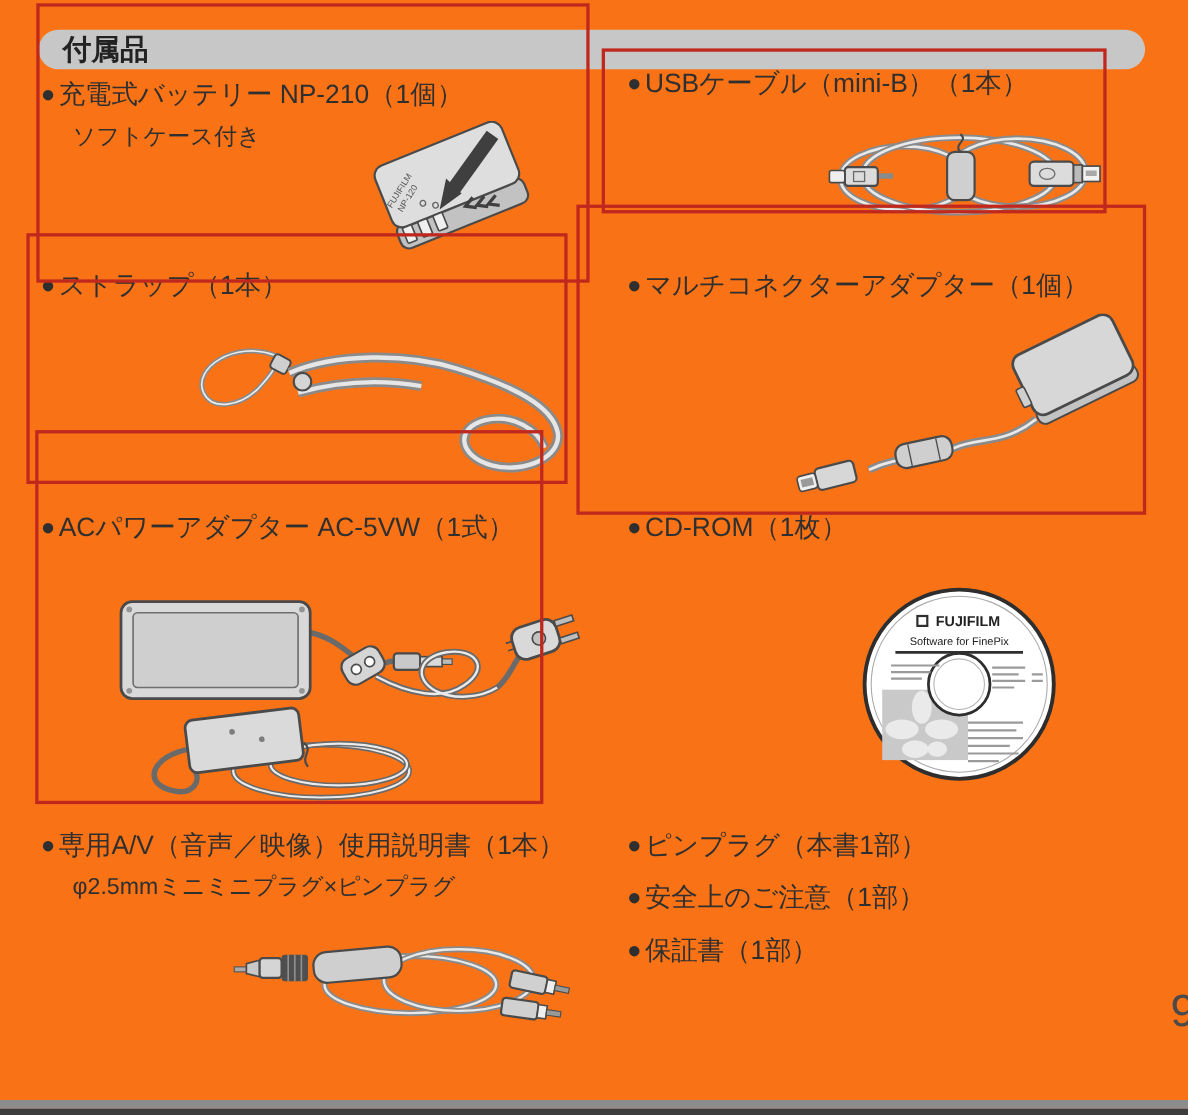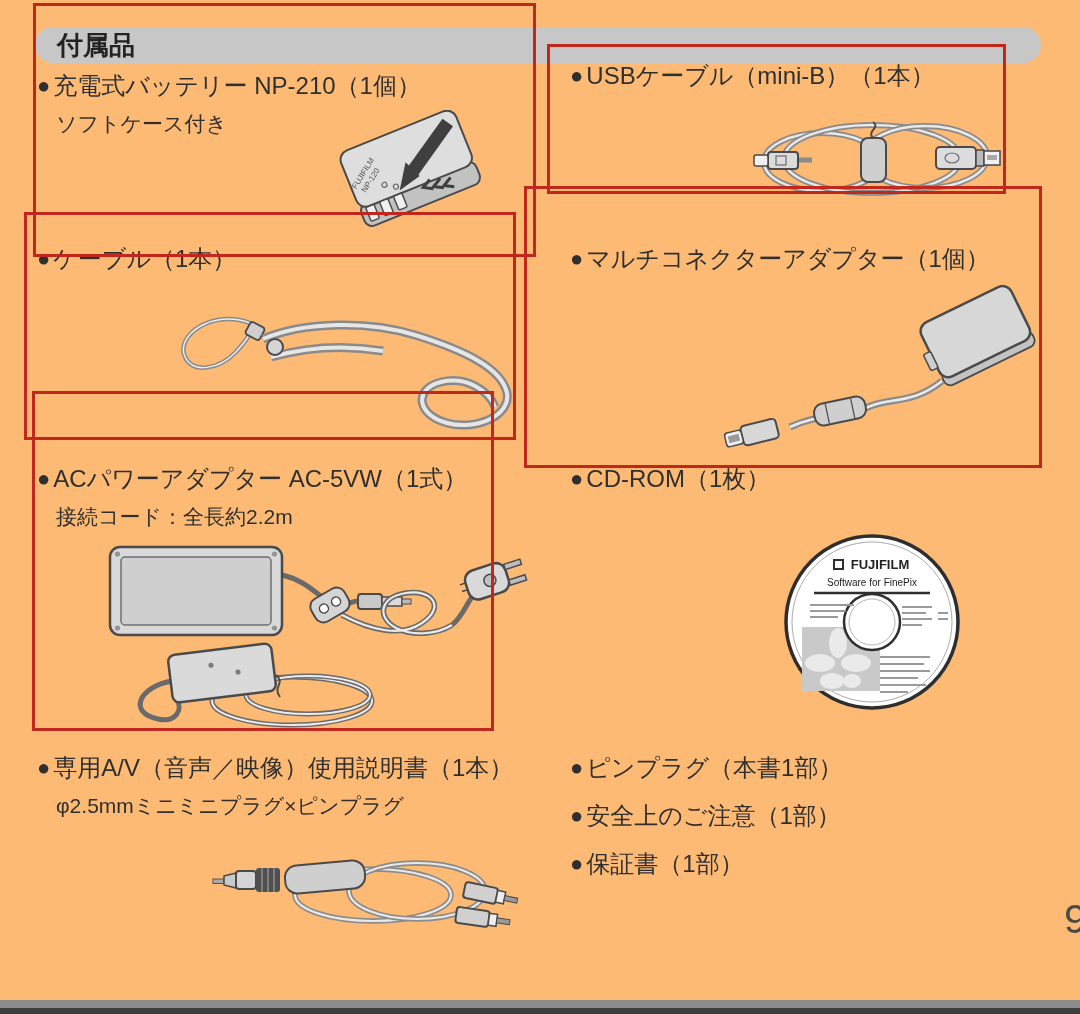--- a/index.html
+++ b/index.html
@@ -1,29 +1,29 @@
 <!DOCTYPE html>
 <html><head>
 <meta charset="utf-8">
 <style>
   html,body{margin:0;padding:0;}
   #page{
-    position:relative;width:1080px;height:1014px;background:#fdba74;overflow:hidden;
+    position:relative;width:1080px;height:1014px;background:#f97316;overflow:hidden;
     font-family:"Liberation Sans","DejaVu Sans",sans-serif;color:#2f2f2f;
   }
   .header-bar{
     position:absolute;left:35px;top:27px;width:1006px;height:36px;
     background:#c7c7c7;border-radius:18px;
     display:flex;align-items:center;padding-left:22px;box-sizing:border-box;
     font-size:26px;font-weight:600;color:#222;
   }
   .item{position:absolute;white-space:nowrap;}
   .item .title{display:flex;align-items:center;font-size:24px;color:#2f2f2f;}
   .item .bullet{margin-right:3px;font-size:22px;line-height:1;}
-  .item .subtitle{font-size:21px;color:#2f2f2f;margin-left:19px;margin-top:8px;}
+  .item .subtitle{font-size:21px;color:#2f2f2f;margin-left:29px;margin-top:8px;}
   .item .subtitle:empty{display:none;}
   .illus{position:absolute;}
   .red-box{position:absolute;border:3px solid #c0281e;box-sizing:border-box;z-index:6;pointer-events:none;}
   .page-number{position:absolute;left:1064px;top:896px;font-size:41px;color:#4a4a4a;z-index:2;}
   .footer-bar-top{position:absolute;left:0;top:1000px;width:1080px;height:8px;background:#8c8c8c;}
   .footer-bar-bottom{position:absolute;left:0;top:1008px;width:1080px;height:6px;background:#3d3d3d;}
   svg{display:block;}
 </style>
 </head>
 <body>
@@ -38,30 +38,29 @@
     <div class="title">
         <span class="bullet">●</span>
         <span>充電式バッテリー NP-210（1個）</span>
       </div>
     <div class="subtitle">ソフトケース付き</div>
   </div>
 
   <div class="item" style="left:37px;top:243px">
     <div class="title">
         <span class="bullet">●</span>
-        <span>ケーブル（1本）</span>
+        <span>ストラップ（1本）</span>
       </div>
   </div>
 
   <div class="item" style="left:37px;top:463px">
     <div class="title">
         <span class="bullet">●</span>
         <span>ACパワーアダプター AC-5VW（1式）</span>
       </div>
-    <div class="subtitle">接続コード：全長約2.2m</div>
   </div>
 
   <div class="item" style="left:37px;top:752px">
     <div class="title">
         <span class="bullet">●</span>
         <span>専用A/V（音声／映像）使用説明書（1本）</span>
       </div>
     <div class="subtitle">φ2.5mmミニミニプラグ×ピンプラグ</div>
   </div>
 

